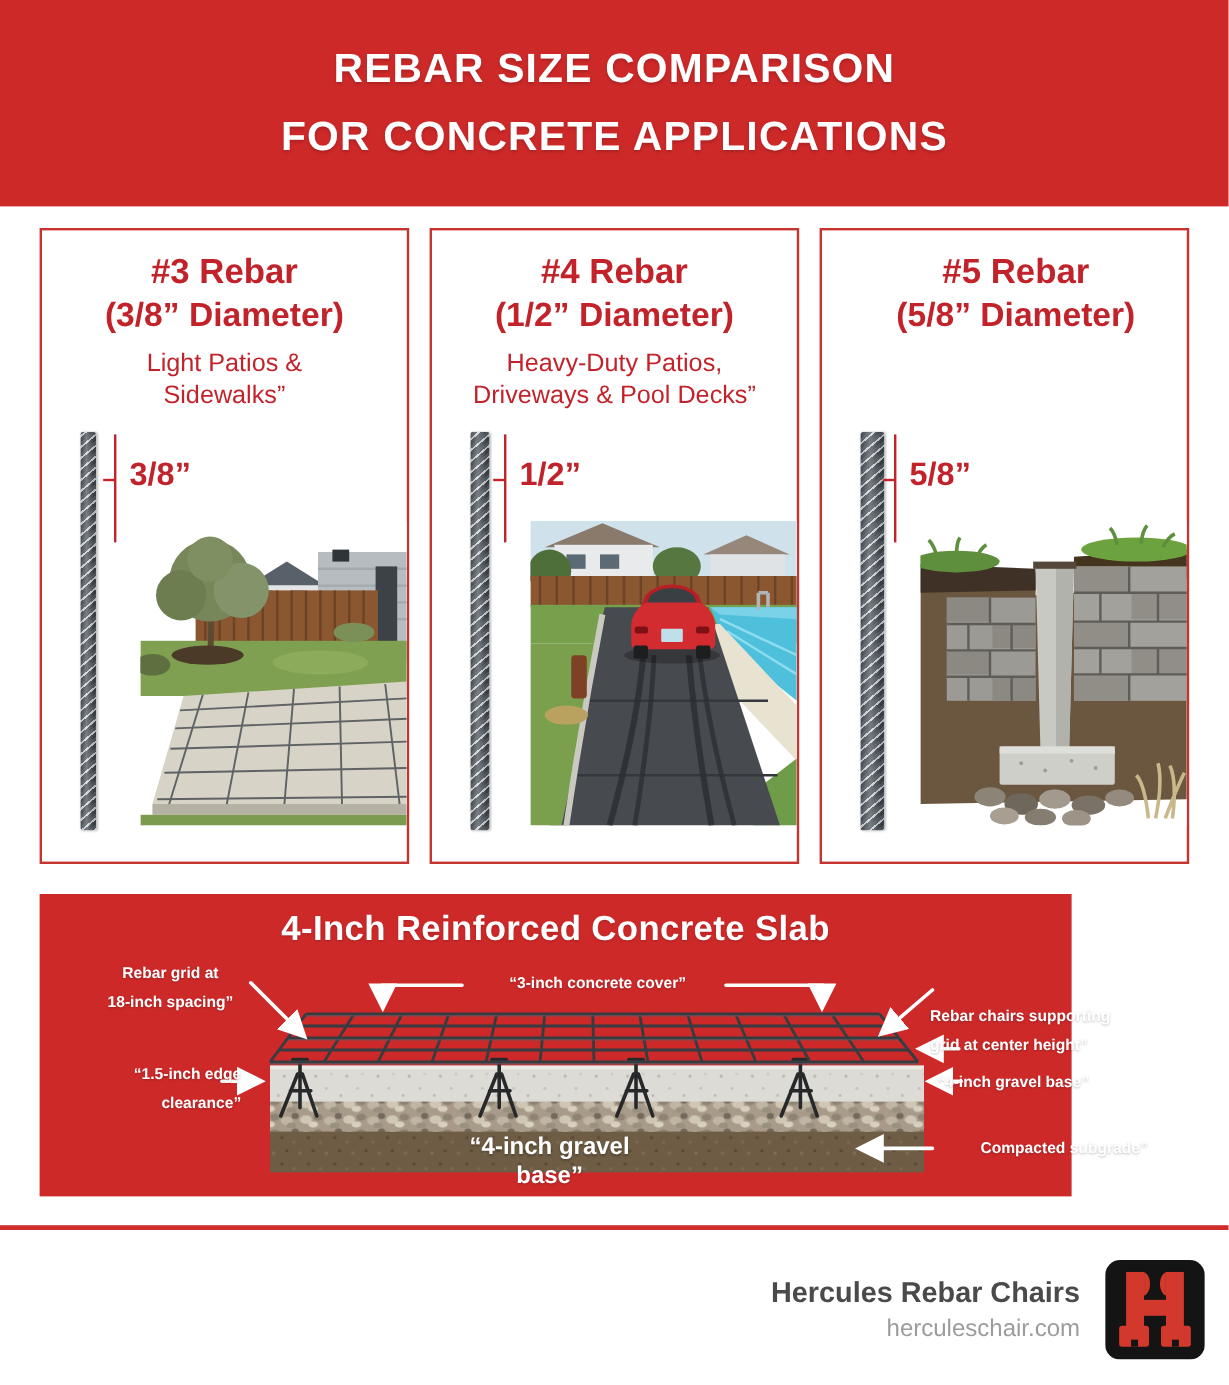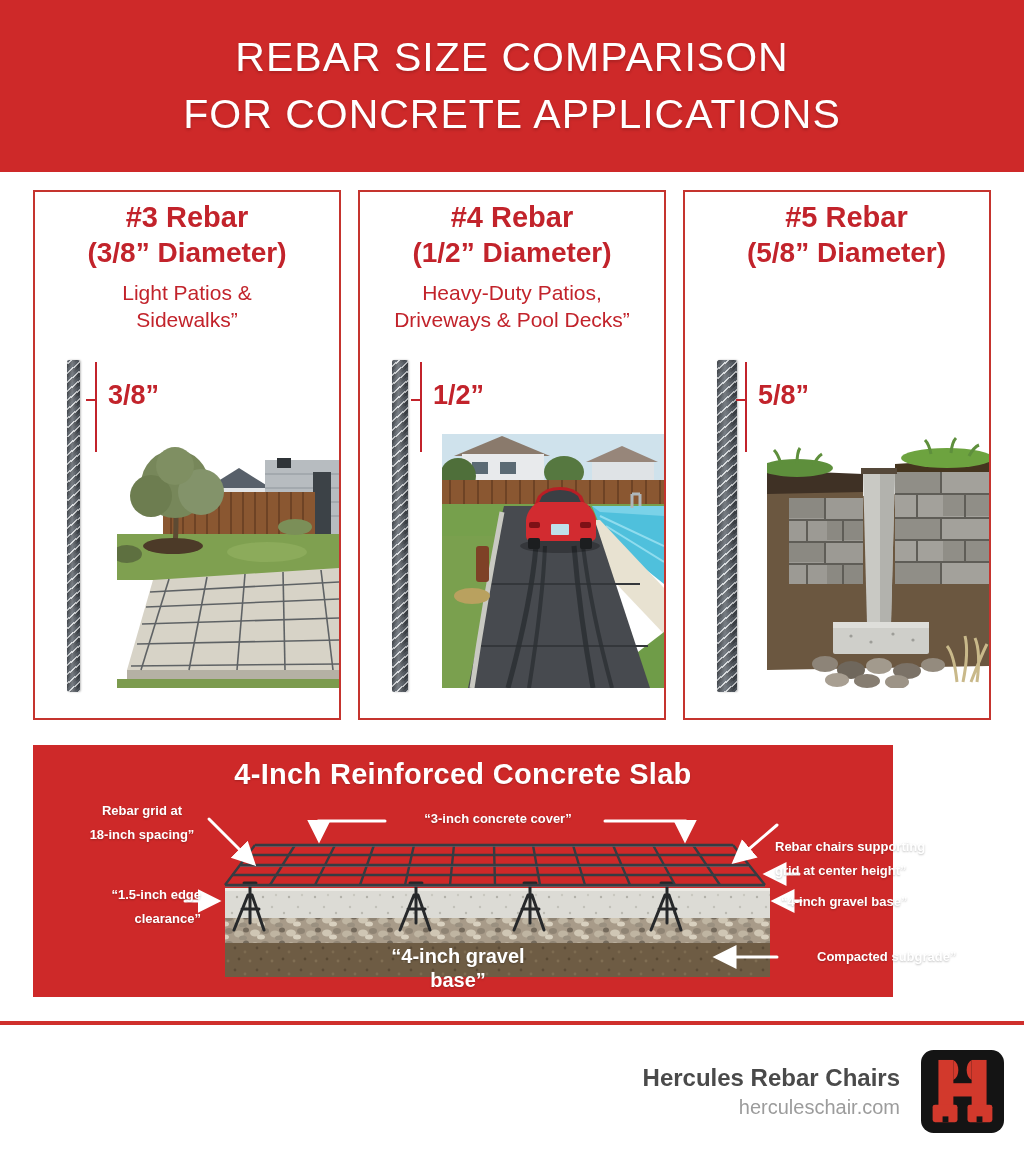--- a/index.html
+++ b/index.html
@@ -2,29 +2,29 @@
 <html><head>
 <meta charset="utf-8">
 <style>
   html,body{margin:0;padding:0;background:#ffffff;}
   .page{position:relative;width:1024px;height:1154px;background:#ffffff;
         font-family:"Liberation Sans",sans-serif;overflow:hidden;}
 
   
   .banner{position:absolute;left:0;top:0;width:1024px;height:172px;background:#ce2929;
           display:flex;align-items:center;justify-content:center;}
-  .banner-title{color:#ffffff;font-size:41px;line-height:57px;font-weight:normal;
+  .banner-title{color:#ffffff;font-size:34px;line-height:57px;font-weight:bold;
                 letter-spacing:1px;text-align:center;white-space:pre-line;
                 text-shadow:0 2px 3px rgba(0,0,0,.18);}
 
   
   .col{position:absolute;top:190px;width:308px;height:530px;background:#ffffff;
        border:2px solid #c5342e;box-sizing:border-box;}
   .col1{left:33px;} .col2{left:358px;} .col3{left:683px;padding-left:19px;}
-  .col-name{margin-top:8px;text-align:center;font-size:29px;line-height:35px;
+  .col-name{margin-top:18px;text-align:center;font-size:29px;line-height:35px;
             font-weight:bold;color:#c2232b;}
   .col-diameter{text-align:center;font-size:28px;line-height:35px;font-weight:bold;color:#c2232b;}
   .col-use{margin-top:9px;text-align:center;font-size:21px;line-height:27px;color:#c2232b;
            white-space:pre-line;}
   .rebar-bar{position:absolute;left:32px;top:168px;height:332px;border-radius:2px;
      background-image:
        repeating-linear-gradient(-40deg, rgba(255,255,255,.55) 0 1.5px,
          rgba(70,76,84,.55) 1.5px 4px, rgba(18,20,24,.38) 4px 7px),
        linear-gradient(90deg,#62686e,#b6bcc2 40%,#51575d 85%);
      box-shadow:1px 0 2px rgba(0,0,0,.25);}

